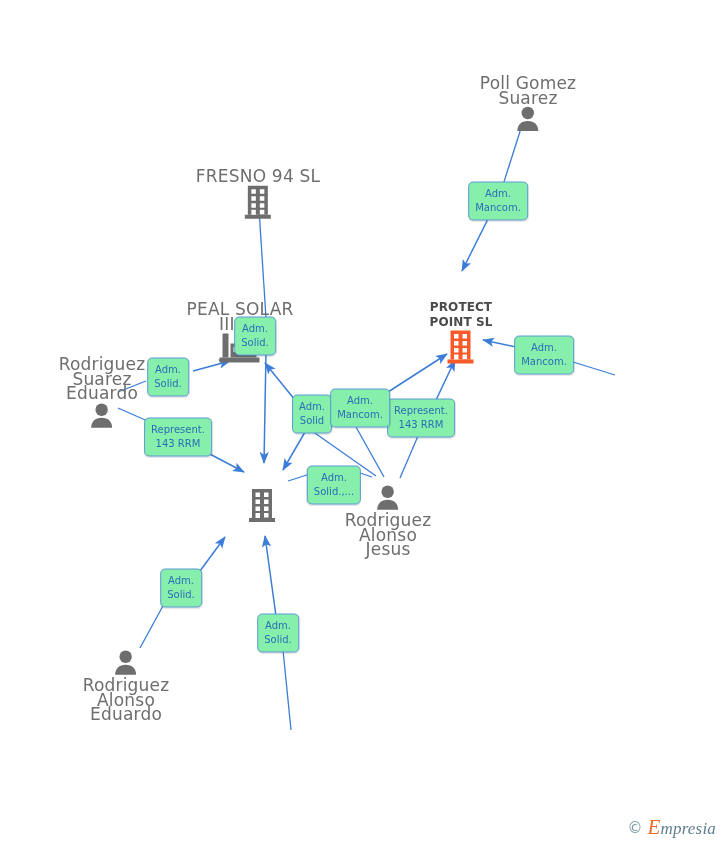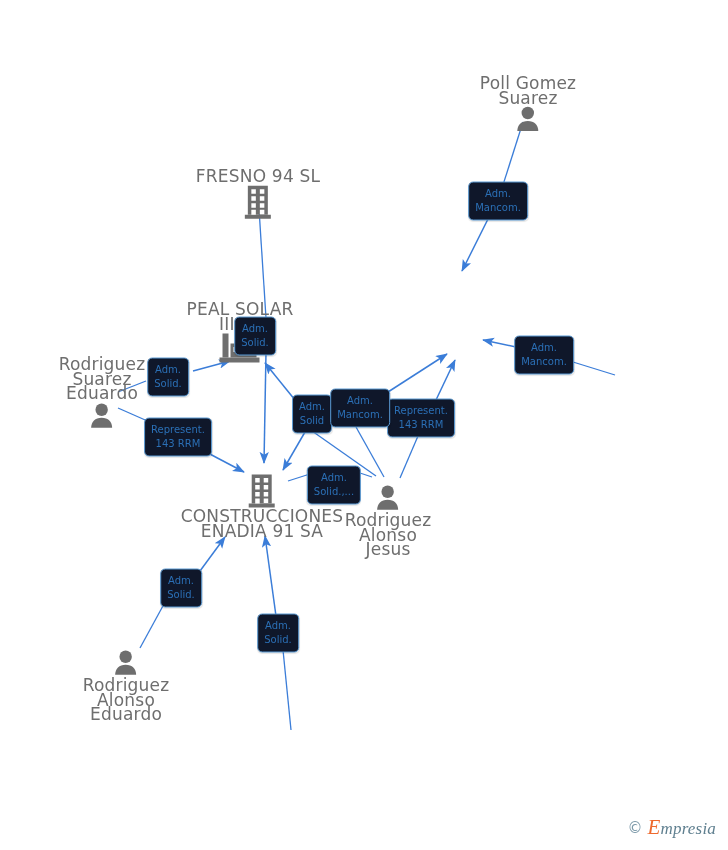--- a/index.html
+++ b/index.html
@@ -45,21 +45,21 @@
     letter-spacing: 0.1px;
   }
   .node-icon {
     display: block;
     margin: 0 auto;
   }
   .edge-label {
     position: absolute;
     transform: translate(-50%, -50%);
     box-sizing: border-box;
-    background: #0f172a;
+    background: #86efac;
     border: 1px solid #5b9bd5;
     border-radius: 5px;
     color: #2b6fb5;
     font-family: "DejaVu Sans", sans-serif;
     font-size: 10px;
     line-height: 14px;
     text-align: center;
     padding: 4px 6px 5px 6px;
     white-space: nowrap;
     box-shadow: 0 1px 1px rgba(0,0,0,0.10);
@@ -180,20 +180,38 @@
     <svg class="node-icon" width="42" height="34" viewBox="0 0 42 34" xmlns="http://www.w3.org/2000/svg">
       <rect x="4" y="3" width="6" height="24" fill="#6e6e6e"></rect>
       <rect x="12" y="13" width="26" height="14" fill="#6e6e6e"></rect>
       <rect x="1" y="27" width="40" height="5" fill="#6e6e6e"></rect>
       <rect x="15" y="16.5" width="5" height="5" fill="#ffffff"></rect>
       <rect x="23.5" y="16.5" width="5" height="5" fill="#ffffff"></rect>
       <rect x="32" y="16.5" width="4" height="5" fill="#ffffff"></rect>
     </svg>
   </div>
 
+  <div class="node" style="left:461px; top:332px;">
+    <div class="node-label highlight">
+      <div>PROTECT</div>
+      <div>POINT SL</div>
+    </div>
+    <svg class="node-icon" width="32" height="36" viewBox="0 0 32 36" xmlns="http://www.w3.org/2000/svg">
+      <rect x="6" y="2" width="20" height="29" fill="#f95a28"></rect>
+      <rect x="3" y="31" width="26" height="4" fill="#f95a28"></rect>
+      <rect x="9.5" y="5.5" width="4.5" height="4.5" fill="#ffffff"></rect>
+      <rect x="18" y="5.5" width="4.5" height="4.5" fill="#ffffff"></rect>
+      <rect x="9.5" y="12.5" width="4.5" height="4.5" fill="#ffffff"></rect>
+      <rect x="18" y="12.5" width="4.5" height="4.5" fill="#ffffff"></rect>
+      <rect x="9.5" y="19.5" width="4.5" height="4.5" fill="#ffffff"></rect>
+      <rect x="18" y="19.5" width="4.5" height="4.5" fill="#ffffff"></rect>
+      <rect x="9.5" y="26" width="4.5" height="5" fill="#ffffff"></rect>
+      <rect x="18" y="26" width="4.5" height="4.5" fill="#ffffff"></rect>
+    </svg>
+  </div>
 
 
   <div class="node" style="left:102px; top:394px;">
     <div class="node-label">
       <div>Rodriguez</div>
       <div>Suarez</div>
       <div>Eduardo</div>
     </div>
     <svg class="node-icon" width="30" height="30" viewBox="0 0 30 30" xmlns="http://www.w3.org/2000/svg">
       <circle cx="15" cy="8.5" r="6.2" fill="#6e6e6e"></circle>
@@ -207,24 +225,20 @@
       <rect x="3" y="31" width="26" height="4" fill="#6e6e6e"></rect>
       <rect x="9.5" y="5.5" width="4.5" height="4.5" fill="#ffffff"></rect>
       <rect x="18" y="5.5" width="4.5" height="4.5" fill="#ffffff"></rect>
       <rect x="9.5" y="12.5" width="4.5" height="4.5" fill="#ffffff"></rect>
       <rect x="18" y="12.5" width="4.5" height="4.5" fill="#ffffff"></rect>
       <rect x="9.5" y="19.5" width="4.5" height="4.5" fill="#ffffff"></rect>
       <rect x="18" y="19.5" width="4.5" height="4.5" fill="#ffffff"></rect>
       <rect x="9.5" y="26" width="4.5" height="5" fill="#ffffff"></rect>
       <rect x="18" y="26" width="4.5" height="4.5" fill="#ffffff"></rect>
     </svg>
-    <div class="node-label">
-      <div>CONSTRUCCIONES</div>
-      <div>ENADIA 91 SA</div>
-    </div>
   </div>
 
   <div class="node" style="left:388px; top:520px;">
     <svg class="node-icon" width="30" height="30" viewBox="0 0 30 30" xmlns="http://www.w3.org/2000/svg">
       <circle cx="15" cy="8.5" r="6.2" fill="#6e6e6e"></circle>
       <path d="M15,16.5 C21.5,16.5 25.5,20.6 25.5,26.5 L4.5,26.5 C4.5,20.6 8.5,16.5 15,16.5 Z" fill="#6e6e6e"></path>
     </svg>
     <div class="node-label">
       <div>Rodriguez</div>
       <div>Alonso</div>

